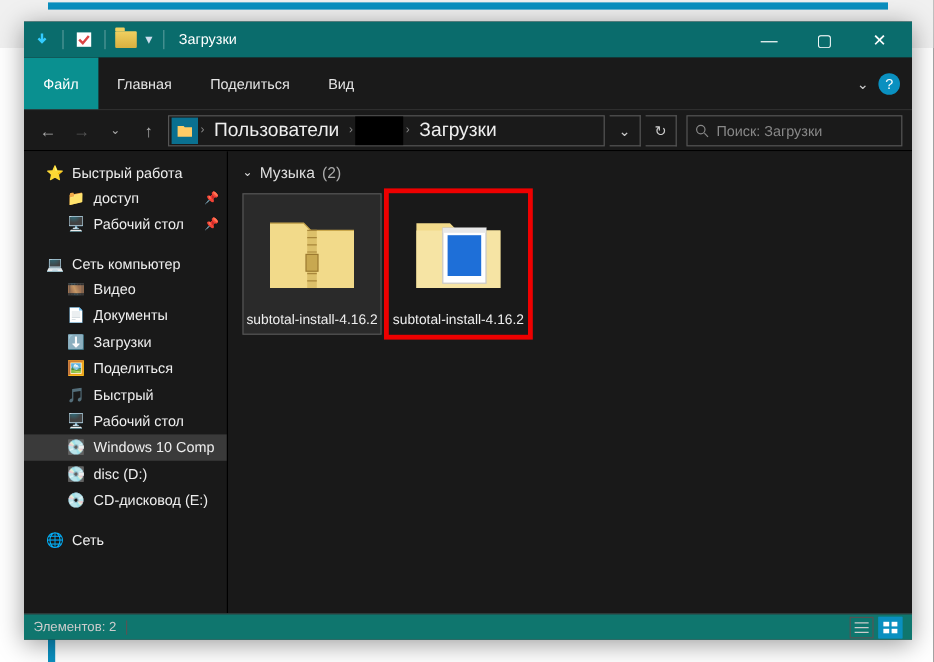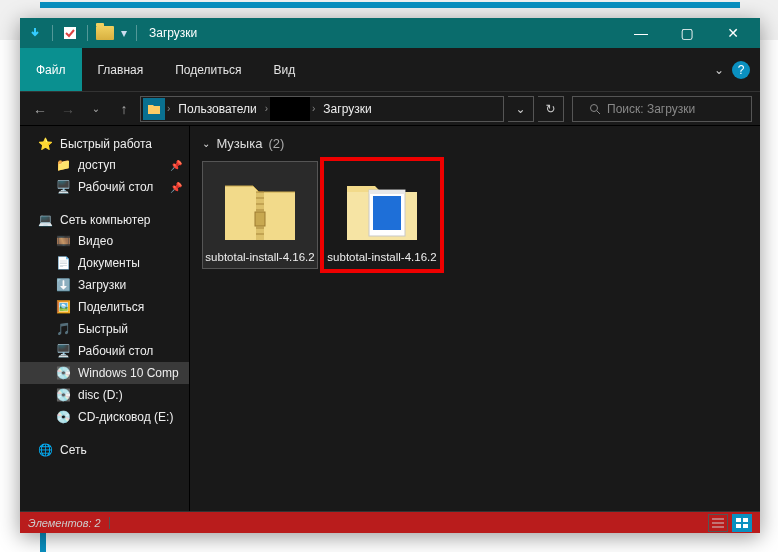--- a/index.html
+++ b/index.html
@@ -17,43 +17,43 @@
 .ribbon-tabs { height: 44px; background: #1a1a1a; display: flex; align-items: stretch; border-bottom: 1px solid #333; }
 .tab { padding: 0 16px; display: flex; align-items: center; font-size: 12px; color: #e5e5e5; }
 .tab.active { background: #0a9090; color: #fff; }
 .ribbon-right { margin-left: auto; display: flex; align-items: center; gap: 8px; padding-right: 10px; }
 .help-circle { width: 18px; height: 18px; background: #0a90c0; border-radius: 50%; display:flex; align-items:center; justify-content:center; font-size: 12px; color:#fff; }
 .addrbar { height: 34px; display: flex; align-items: center; gap: 4px; padding: 4px 8px; background: #1a1a1a; border-bottom: 1px solid #000; }
 .navbtn { width: 24px; height: 24px; display:flex; align-items:center; justify-content:center; color: #aaa; font-size: 14px; }
 .navbtn.disabled { color: #555; }
 .addr-box { flex: 1; height: 26px; border: 1px solid #555; display:flex; align-items:center; background:#1a1a1a; }
 .addr-folder { width: 22px; height: 22px; display:flex; align-items:center; justify-content:center; margin-left:2px; background: #0a7090; }
-.crumb { padding: 0 6px; font-size: 12px; color: #eee; display:flex; align-items:center; height:100%; }
+.crumb { padding: 0 6px; font-size: 16px; color: #eee; display:flex; align-items:center; height:100%; }
 .crumb-sep { color: #888; font-size: 10px; padding: 0 2px; }
 .crumb.redact { background:#000; color:#000; width:40px; }
 .addr-ctrl { width: 26px; height: 26px; display:flex; align-items:center; justify-content:center; border:1px solid #555; border-left:none; color:#ccc; }
-.search-box { width: 180px; height: 26px; border:1px solid #555; display:flex; align-items:center; padding:0 16px; color:#888; margin-left:4px; }
+.search-box { width: 180px; height: 26px; border:1px solid #555; display:flex; align-items:center; padding:0 6px; color:#888; margin-left:4px; }
 .search-box svg { margin-right:6px; }
 .body-area { flex:1; display:flex; background:#191919; overflow:hidden; }
 .sidebar { width: 170px; background:#191919; border-right:1px solid #000; padding:8px 0; overflow:auto; }
 .sb-group { margin-bottom:12px; }
 .sb-head { display:flex; align-items:center; gap:6px; padding:2px 8px 2px 18px; font-size:12px; color:#eee; }
 .sb-item { display:flex; align-items:center; gap:6px; padding:3px 8px 3px 36px; font-size:12px; color:#eee; position:relative; }
 .sb-item.sel { background:#3a3a3a; }
 .pin { position:absolute; right:6px; font-size:10px; color:#9ab; }
 .icon16 { width:16px; height:16px; display:inline-flex; align-items:center; justify-content:center; }
 .content { flex:1; padding:6px 10px; overflow:auto; }
 .group-h { display:flex; align-items:center; gap:6px; color:#ddd; font-size:13px; padding:4px 2px; }
 .items { display:flex; gap:6px; padding:6px 2px; }
 .item-tile { width:116px; padding:6px 2px 4px; display:flex; flex-direction:column; align-items:center; border:1px solid transparent; }
 .item-tile.sel { border:1px solid #555; background:#2a2a2a; }
 .item-tile.hl { outline:4px solid #e00; }
 .item-icon { width:86px; height:80px; display:flex; align-items:center; justify-content:center; }
-.item-label { text-align:left; font-size:11.5px; color:#eee; line-height:1.25; margin-top:2px; }
-.statusbar { height:22px; background:#b91c1c; border-top:1px solid #333; display:flex; align-items:center; padding:0 8px; font-size:11px; color:#ccc;font-style:italic; }
+.item-label { text-align:left; font-size:11.5px; color:#eee; line-height:1.25; margin-top:12px; }
+.statusbar { height:22px; background:#0f766e; border-top:1px solid #333; display:flex; align-items:center; padding:0 8px; font-size:11px; color:#ccc; }
 .statusbar .sep { width:1px; height:12px; background:#555; margin:0 8px; }
 .statusbar .spacer { flex:1; }
 .view-btn { width:20px; height:18px; border:1px solid #555; margin-left:4px; display:flex; align-items:center; justify-content:center; }
 .view-btn.active { background:#0a90c0; border-color:#0a90c0; }
 .bg-top { position:absolute; left:0; top:0; width:100%; height:40px; background:#f0f0f0; }
 .bg-bar { position:absolute; left:40px; top:2px; width:700px; height:6px; background:#0a90c0; }
 .bg-strip { position:absolute; left:40px; top:22px; bottom:0; width:6px; background:#0a90c0; }
 </style>
 </head>
 <body>

